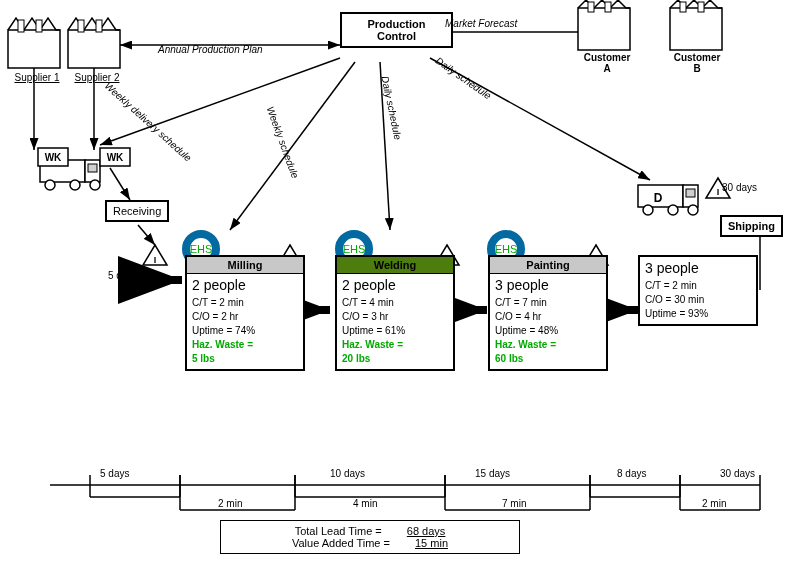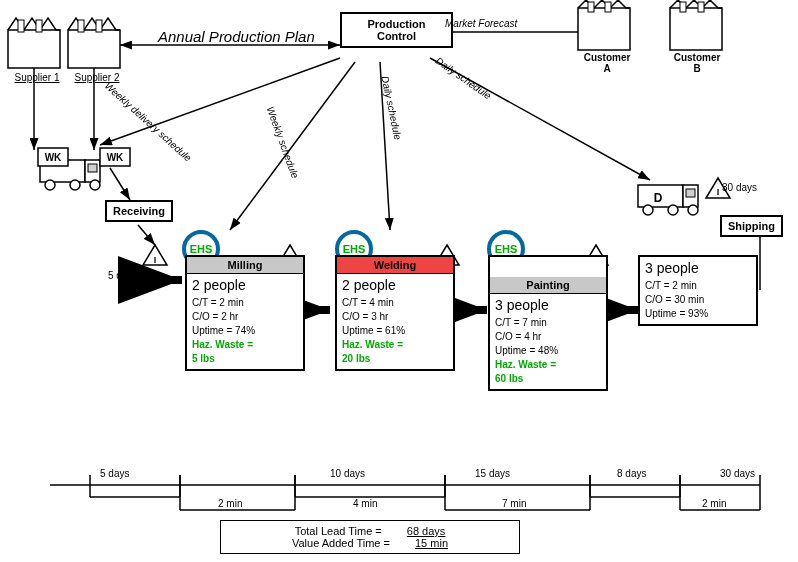--- a/index.html
+++ b/index.html
@@ -60,27 +60,27 @@
     }
     .haz-waste {
       color: #00aa00;
       font-weight: bold;
     }
     
     .ehs-circle {
       position: absolute;
       width: 38px;
       height: 38px;
-      border: 4px solid #0369a1;
+      border: 8px solid #0369a1;
       border-radius: 50%;
       display: flex;
       align-items: center;
       justify-content: center;
       color: #00aa00;
-      font-weight: bold;
+      font-weight: normal;
       font-size: 11px;
       background: #fff;
     }
     
     .shipping-box {
       position: absolute;
       border: 2px solid #000;
       background: #fff;
       text-align: center;
       padding: 3px 6px;
@@ -88,21 +88,21 @@
       font-weight: bold;
     }
     
     .receiving-box {
       position: absolute;
       border: 2px solid #000;
       background: #fff;
       text-align: left;
       padding: 3px 6px;
       font-size: 11px;
-      font-weight: bold;
+      font-weight: normal;
     }
     
     .arrow-label {
       position: absolute;
       font-style: italic;
       font-size: 10px;
       color: #000;
     }
     
     .summary-box {
@@ -279,21 +279,21 @@
   <div style="position:absolute;left:578px;top:52px;width:58px;text-align:center;font-size:10px;font-weight:bold;">Customer<br>A</div>
 
   <div style="position:absolute;left:668px;top:52px;width:58px;text-align:center;font-size:10px;font-weight:bold;">Customer<br>B</div>
 
   <div class="prod-control" style="top:12px;left:340px;width:113px;">
     <span>Production Control</span>
   </div>
 
   <div class="arrow-label" style="top:18px;left:445px;">Market Forecast</div>
 
-  <div class="arrow-label" style="top:28px;left:158px;font-size:15px;font-style:italic;">Annual Production Plan</div>
+  <div class="arrow-label" style="top:44px;left:158px;font-size:10px;font-style:italic;">Annual Production Plan</div>
 
   <div class="arrow-label" style="top:80px;left:110px;transform:rotate(42deg);transform-origin:0 0;white-space:nowrap;">Weekly delivery schedule</div>
 
   <div class="arrow-label" style="top:105px;left:275px;transform:rotate(70deg);transform-origin:0 0;white-space:nowrap;">Weekly schedule</div>
 
   <div class="arrow-label" style="top:75px;left:390px;transform:rotate(78deg);transform-origin:0 0;white-space:nowrap;">Daily schedule</div>
 
   <div class="arrow-label" style="top:55px;left:440px;transform:rotate(35deg);transform-origin:0 0;white-space:nowrap;">Daily schedule</div>
 
   <div class="receiving-box" style="top:200px;left:105px;">
@@ -311,32 +311,32 @@
     <div class="process-body">
       <div class="people">2 people</div>
       <div class="spec-line">C/T = 2 min</div>
       <div class="spec-line">C/O = 2 hr</div>
       <div class="spec-line">Uptime = 74%</div>
       <div class="spec-line haz-waste">Haz. Waste =<br>5 lbs</div>
     </div>
   </div>
 
   <div class="process-box" style="top:255px;left:335px;width:120px;">
-    <div class="process-header" style="background:#ef4444;">Welding</div>
+    <div class="process-header" style="background:#4d7c0f;">Welding</div>
     <div class="process-body">
       <div class="people">2 people</div>
       <div class="spec-line">C/T = 4 min</div>
       <div class="spec-line">C/O = 3 hr</div>
       <div class="spec-line">Uptime = 61%</div>
       <div class="spec-line haz-waste">Haz. Waste =<br>20 lbs</div>
     </div>
   </div>
 
   <div class="process-box" style="top:255px;left:488px;width:120px;">
-    <div class="process-header" style="background:#c8c8c8;margin-top:20px;">Painting</div>
+    <div class="process-header" style="background:#c8c8c8;">Painting</div>
     <div class="process-body">
       <div class="people">3 people</div>
       <div class="spec-line">C/T = 7 min</div>
       <div class="spec-line">C/O = 4 hr</div>
       <div class="spec-line">Uptime = 48%</div>
       <div class="spec-line haz-waste">Haz. Waste =<br>60 lbs</div>
     </div>
   </div>
 
   <div class="process-box" style="top:255px;left:638px;width:120px;">

